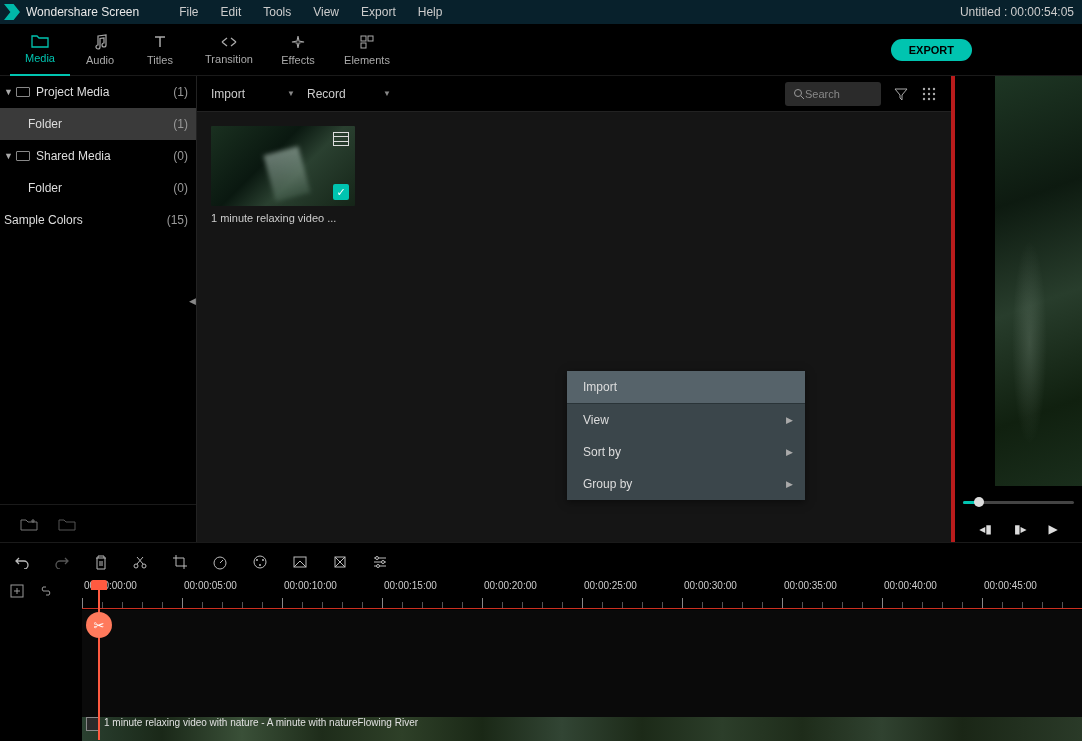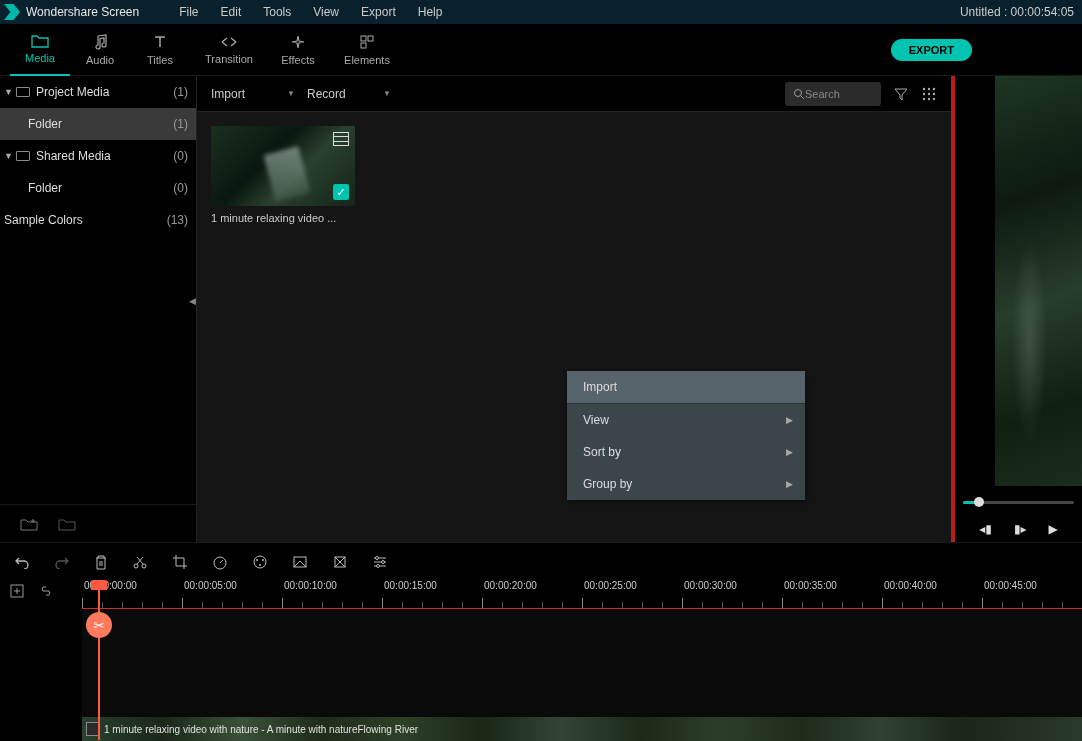--- a/index.html
+++ b/index.html
@@ -87,21 +87,21 @@
 .ruler { height: 30px; position: relative; font-size: 10px; color: #ccc; }
 .ruler .tick-major { position:absolute; top: 0; }
 .ruler .tick-major .tlabel { position:absolute; top: 0; left: 2px; white-space: nowrap;}
 .ruler .tick-major::after { content:''; position:absolute; top: 18px; left:0; width:1px; height: 10px; background:#888;}
 .ruler .minor { position:absolute; top:22px; width:1px; height:6px; background:#555;}
 .playhead-line { position:absolute; left: 16px; top: 0; width: 2px; height: 160px; background: #ff5a40; z-index: 3;}
 .playhead-marker { position:absolute; left: 9px; top: 0; width: 16px; height: 10px; background: #ff5a40; border-radius: 2px 2px 0 0; z-index: 4;}
 .playhead-scissor { position:absolute; left: 4px; top: 32px; width: 26px; height: 26px; background: #ff7a5c; border-radius: 50%; display:flex; align-items:center; justify-content:center; color:#fff; font-size:13px; z-index:4;}
 .red-line { position:absolute; left: 0; right:0; top: 28px; height: 1px; background: #cc3020; }
 .track-area { position:absolute; left:0; right:0; top: 30px; bottom: 0; background: #0a0a0a;}
-.clip-strip { position:absolute; left:0; right:0; bottom: 0; height: 24px; background: linear-gradient(90deg, #2a4030 0%, #1a2818 8%, #3a5038 16%, #1e2c1a 24%, #2e4028 32%, #1a2816 40%, #324534 48%, #1c2a18 56%, #2c3e2a 64%, #1e2c1a 72%, #304230 80%, #1a2616 88%, #2a3a28 100%); display:flex; align-items:center;}
+.clip-strip { position:absolute; left:0; right:0; bottom: 0; height: 24px; background: linear-gradient(90deg, #2a4030 0%, #1a2818 8%, #3a5038 16%, #1e2c1a 24%, #2e4028 32%, #1a2816 40%, #324534 48%, #1c2a18 56%, #2c3e2a 64%, #1e2c1a 72%, #304230 80%, #1a2616 88%, #2a3a28 100%); display:flex; align-items:flex-start;}
 .clip-strip .clip-icon-small { width:14px; height:14px; background:#2b2b2b; border:1px solid #888; margin: 0 4px; flex-shrink:0;}
 .clip-strip .clip-label { font-size: 10px; color:#e0e0e0; white-space:nowrap;}
 
 svg { display: block; }
 </style>
 </head>
 <body>
 
 <div class="titlebar">
   <div class="logo"></div>
@@ -189,21 +189,21 @@
       <span class="folder-icon"></span>
       <span class="label">Shared Media</span>
       <span class="count">(0)</span>
     </div>
     <div class="tree-item sub">
       <span class="label">Folder</span>
       <span class="count">(0)</span>
     </div>
     <div class="tree-item nofold">
       <span class="label">Sample Colors</span>
-      <span class="count">(13)</span>
+      <span class="count">(15)</span>
     </div>
 
     <div class="collapse-handle">◀</div>
 
     <div class="sidebar-bottom">
       <span>
         <svg width="18" height="14" viewBox="0 0 18 14">
             <path d="M1 3 L6 3 L8 5 L17 5 L17 13 L1 13 Z" fill="none" stroke="#777"></path>
             <path d="M13 2 L13 6 M11 4 L15 4" stroke="#777"></path>
           </svg>

